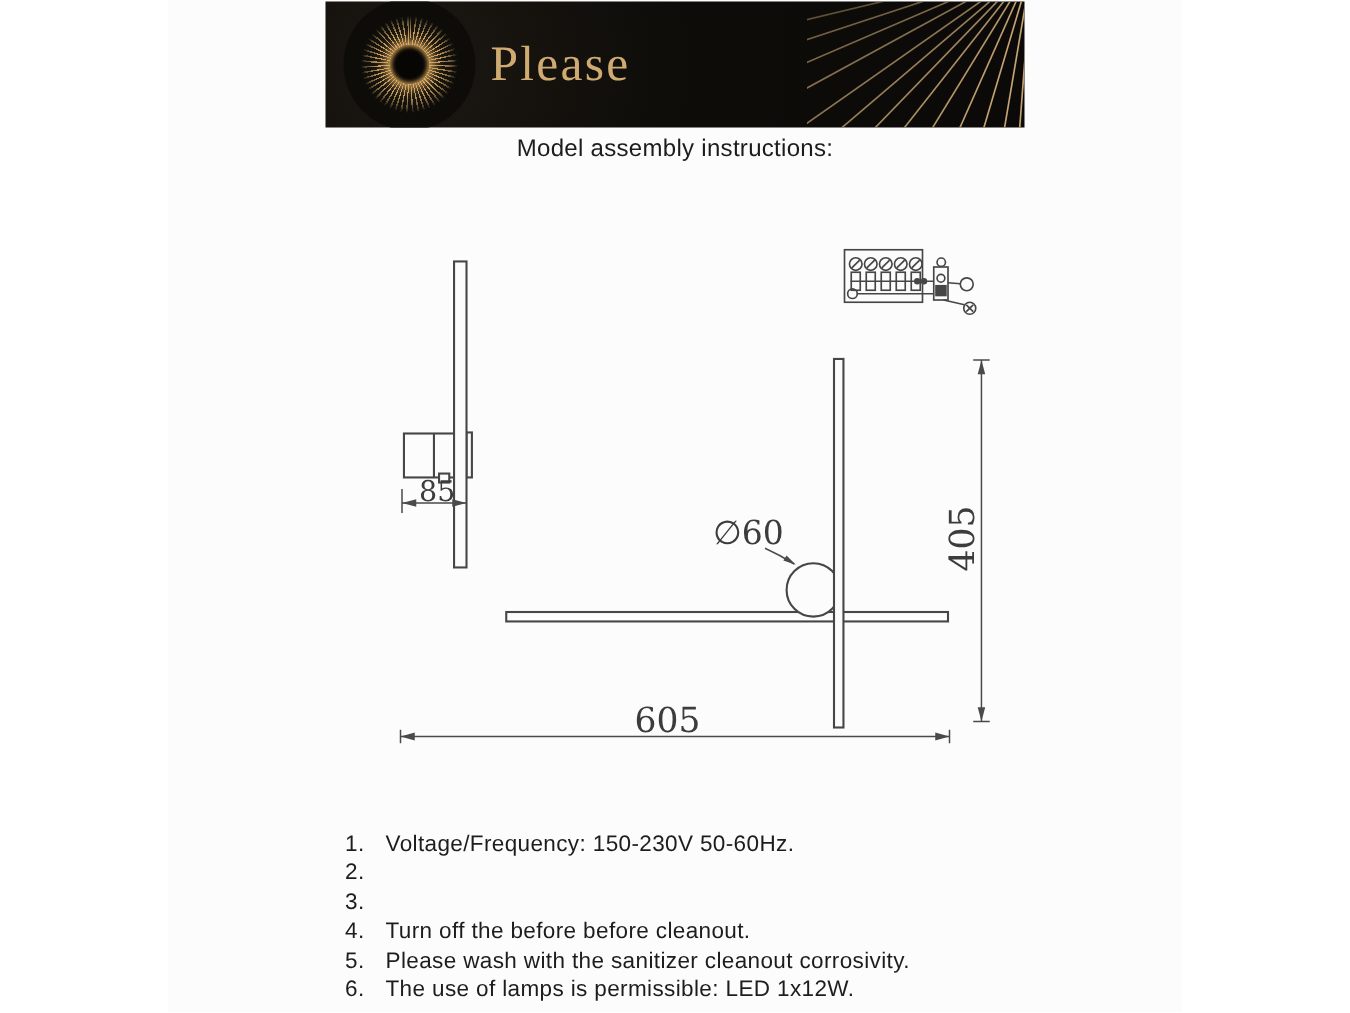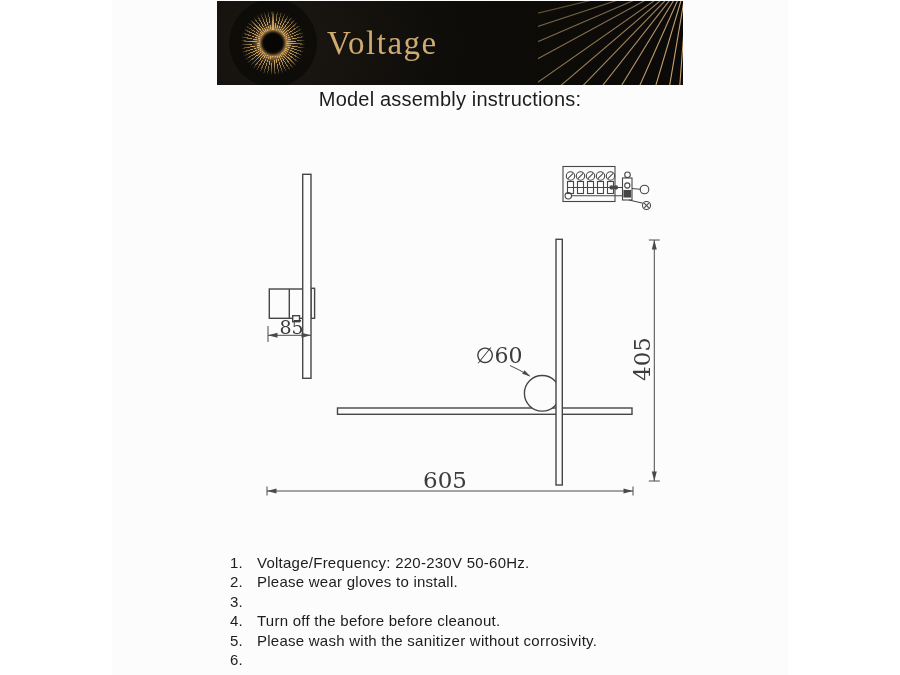--- a/index.html
+++ b/index.html
@@ -19,21 +19,21 @@
   .sun-core{position:absolute;left:27px;top:27px;width:26px;height:26px;border-radius:50%;
             background:#070604;box-shadow:0 0 7px 3px rgba(235,182,101,0.95), inset 0 0 3px 1px rgba(235,182,101,0.8);}
   .brand{position:absolute;left:110px;top:0;height:84px;display:flex;align-items:center;
          font-family:"Liberation Serif",serif;font-size:33px;font-weight:400;
          color:#cfab72;letter-spacing:1.5px;}
   .corner-rays{position:absolute;right:0;top:0;}
 
   
   .title-block{position:absolute;left:0;top:90px;width:900px;text-align:center;
                color:#1c1c1c;font-weight:500;}
-  .title-line{font-size:20px;line-height:19px;letter-spacing:0.2px;}
+  .title-line{font-size:16px;line-height:19px;letter-spacing:0.2px;}
 
   
   .drawing{position:absolute;left:0;top:0;width:900px;height:675px;}
   .dim-text{font-family:"DejaVu Serif",serif;fill:#3c3c3c;}
 
   
   .instructions{position:absolute;left:230px;top:553px;color:#1d1d1d;}
   .instr-row{display:flex;font-size:15px;line-height:19.4px;letter-spacing:0.25px;}
   .instr-num{width:27px;flex:0 0 27px;}
 </style>
@@ -42,21 +42,21 @@
 
 <div class="page">
   <div class="photo-area"></div>
 
   <div class="banner">
     <div class="sunburst">
       <div class="sun-rays"></div>
       <div class="sun-fade"></div>
       <div class="sun-core"></div>
     </div>
-    <div class="brand">Voltage</div>
+    <div class="brand">Please</div>
     <svg class="corner-rays" width="145" height="84" viewBox="0 0 145 84">
       <g stroke="#c8a473" stroke-width="1.1" fill="none">
         <line x1="150" y1="-24" x2="-8" y2="14" opacity="0.45"></line>
         <line x1="150" y1="-24" x2="-8" y2="28" opacity="0.55"></line>
         <line x1="150" y1="-24" x2="-8" y2="44" opacity="0.6"></line>
         <line x1="150" y1="-24" x2="-8" y2="62" opacity="0.65"></line>
         <line x1="150" y1="-24" x2="-4" y2="84" opacity="0.7"></line>
         <line x1="150" y1="-24" x2="14" y2="92" opacity="0.75"></line>
         <line x1="150" y1="-24" x2="34" y2="96" opacity="0.8"></line>
         <line x1="150" y1="-24" x2="54" y2="98" opacity="0.85"></line>
@@ -166,34 +166,34 @@
       <line x1="629" y1="200" x2="643" y2="203.2"></line>
       <circle cx="646.5" cy="205.5" r="4"></circle>
       <line x1="644.2" y1="203.2" x2="648.8" y2="207.8"></line>
       <line x1="648.8" y1="203.2" x2="644.2" y2="207.8"></line>
     </g>
   </svg>
 
   <div class="instructions">
     <div class="instr-row">
       <span class="instr-num">1.</span>
-      <span>Voltage/Frequency: 220-230V 50-60Hz.</span>
+      <span>Voltage/Frequency: 150-230V 50-60Hz.</span>
     </div>
     <div class="instr-row">
       <span class="instr-num">2.</span>
-      <span>Please wear gloves to install.</span>
     </div>
     <div class="instr-row">
       <span class="instr-num">3.</span>
     </div>
     <div class="instr-row">
       <span class="instr-num">4.</span>
       <span>Turn off the before before cleanout.</span>
     </div>
     <div class="instr-row">
       <span class="instr-num">5.</span>
-      <span>Please wash with the sanitizer without corrosivity.</span>
+      <span>Please wash with the sanitizer cleanout corrosivity.</span>
     </div>
     <div class="instr-row">
       <span class="instr-num">6.</span>
+      <span>The use of lamps is permissible: LED 1x12W.</span>
     </div>
   </div>
 </div>
 
 </body></html>

